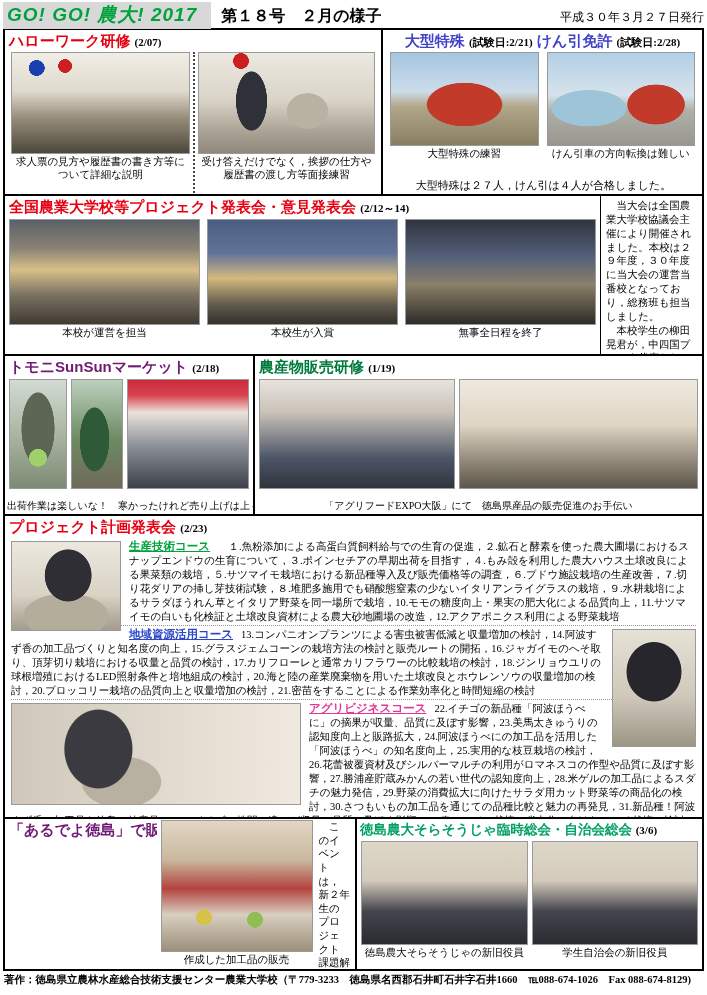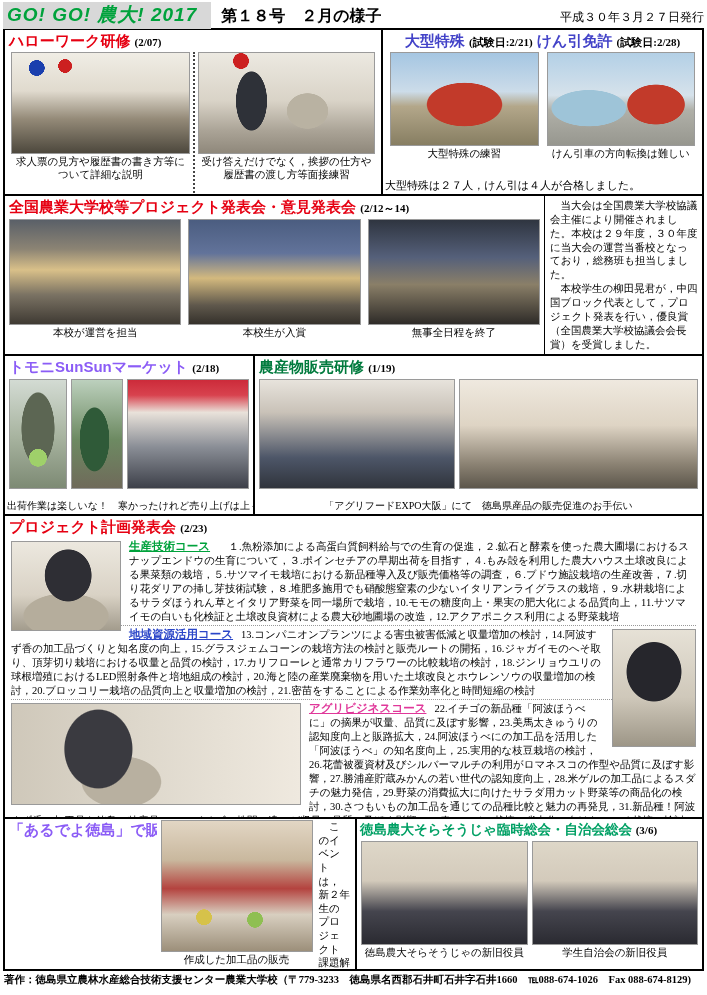--- a/index.html
+++ b/index.html
@@ -15,42 +15,42 @@
   .pubdate{margin-left:auto;font-size:12px;white-space:nowrap}
 
   
   .frame{border:2px solid #000}
   .row{border-bottom:2px solid #000;overflow:hidden;background:#fff}
   .row:last-child{border-bottom:none}
 
   .sec-title{font-family:"Liberation Sans","DejaVu Sans",sans-serif;font-weight:bold;font-size:15px;
              padding:2px 4px 1px 4px;white-space:nowrap;overflow:hidden}
   .t{font-weight:bold}
-  .t.red{color:#e60012}.t.blue{color:#4343c8}.t.green{color:#8b5cf6}.t.dgreen{color:#007a3d}.t.tgreen{color:#00a064}
+  .t.red{color:#e60012}.t.blue{color:#4343c8}.t.green{color:#701a75}.t.dgreen{color:#007a3d}.t.tgreen{color:#00a064}
   .d{font-size:11px;font-weight:bold;color:#000;font-family:"Liberation Serif","DejaVu Serif",serif}
 
   .ph{background:#cfcfcf;border:1px solid #9a9a9a}
   .cap{font-size:10.5px;line-height:1.28;text-align:center;padding:1px 2px}
   .cap.left{text-align:center}
 
   
   .row1{display:flex;height:166px}
   .r1L{width:378px;border-right:2px solid #000;display:flex;flex-direction:column}
   .r1R{flex:1;display:flex;flex-direction:column}
   .halves{display:flex;flex:1;padding:0 3px 1px 3px}
   .half{width:50%;display:flex;flex-direction:column;padding:0 3px}
   .half+.half{border-left:2px dotted #444}
   .r1L .ph{height:102px}
   .r1R .ph{height:94px}
   .r1R .halves .half{border-left:none;padding:0 4px}
-  .result{font-size:11px;text-align:left;padding:0 0 1px 2px}
+  .result{font-size:11px;text-align:center;padding:0 0 1px 2px}
 
   
   .row2{display:flex;height:160px}
-  .r2main{width:540px;border-right:1px solid #000;display:flex;flex-direction:column}
+  .r2main{width:596px;border-right:1px solid #000;display:flex;flex-direction:column}
   .r2photos{display:flex;flex:1;padding:1px 4px 2px 4px;gap:7px}
   .r2cell{flex:1;display:flex;flex-direction:column}
   .r2cell .ph{height:106px}
   .r2text{flex:1;font-size:10.5px;line-height:1.32;padding:3px 4px 0 5px}
 
   
   .row3{display:flex;height:160px}
   .r3L{width:250px;border-right:2px solid #000;display:flex;flex-direction:column}
   .r3R{flex:1;display:flex;flex-direction:column}
   .r3photos{display:flex;flex:1;gap:4px;padding:1px 4px 2px 4px}

